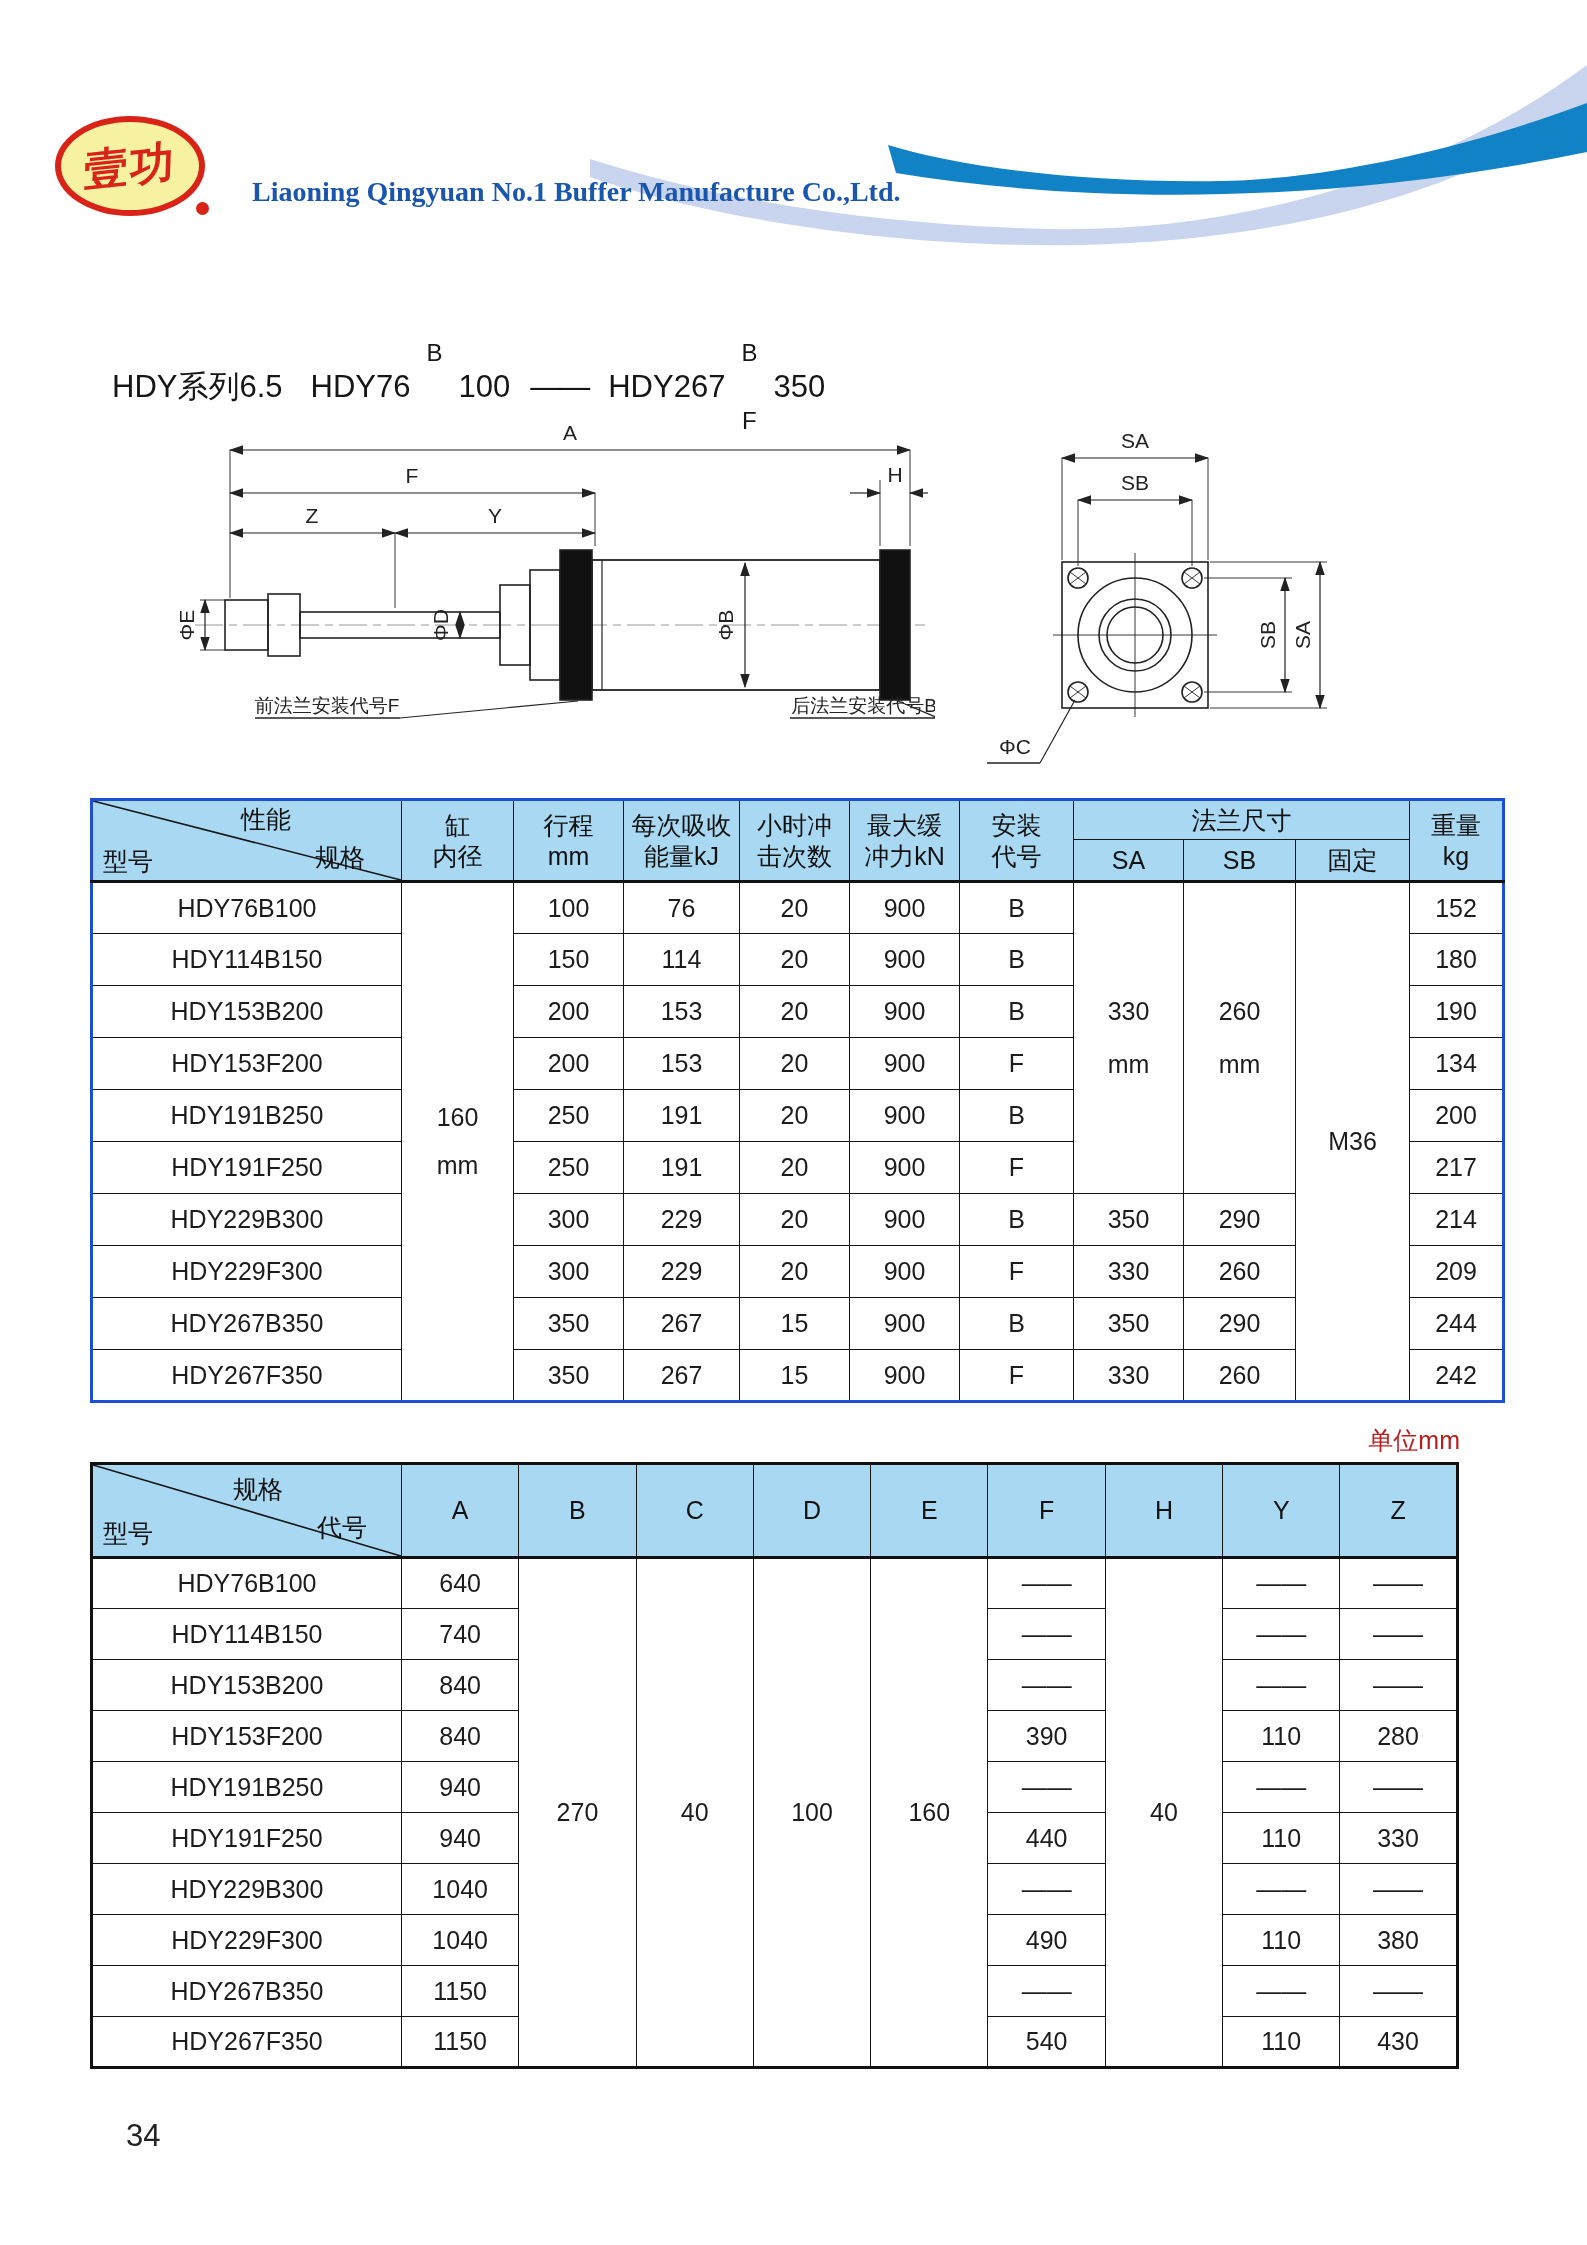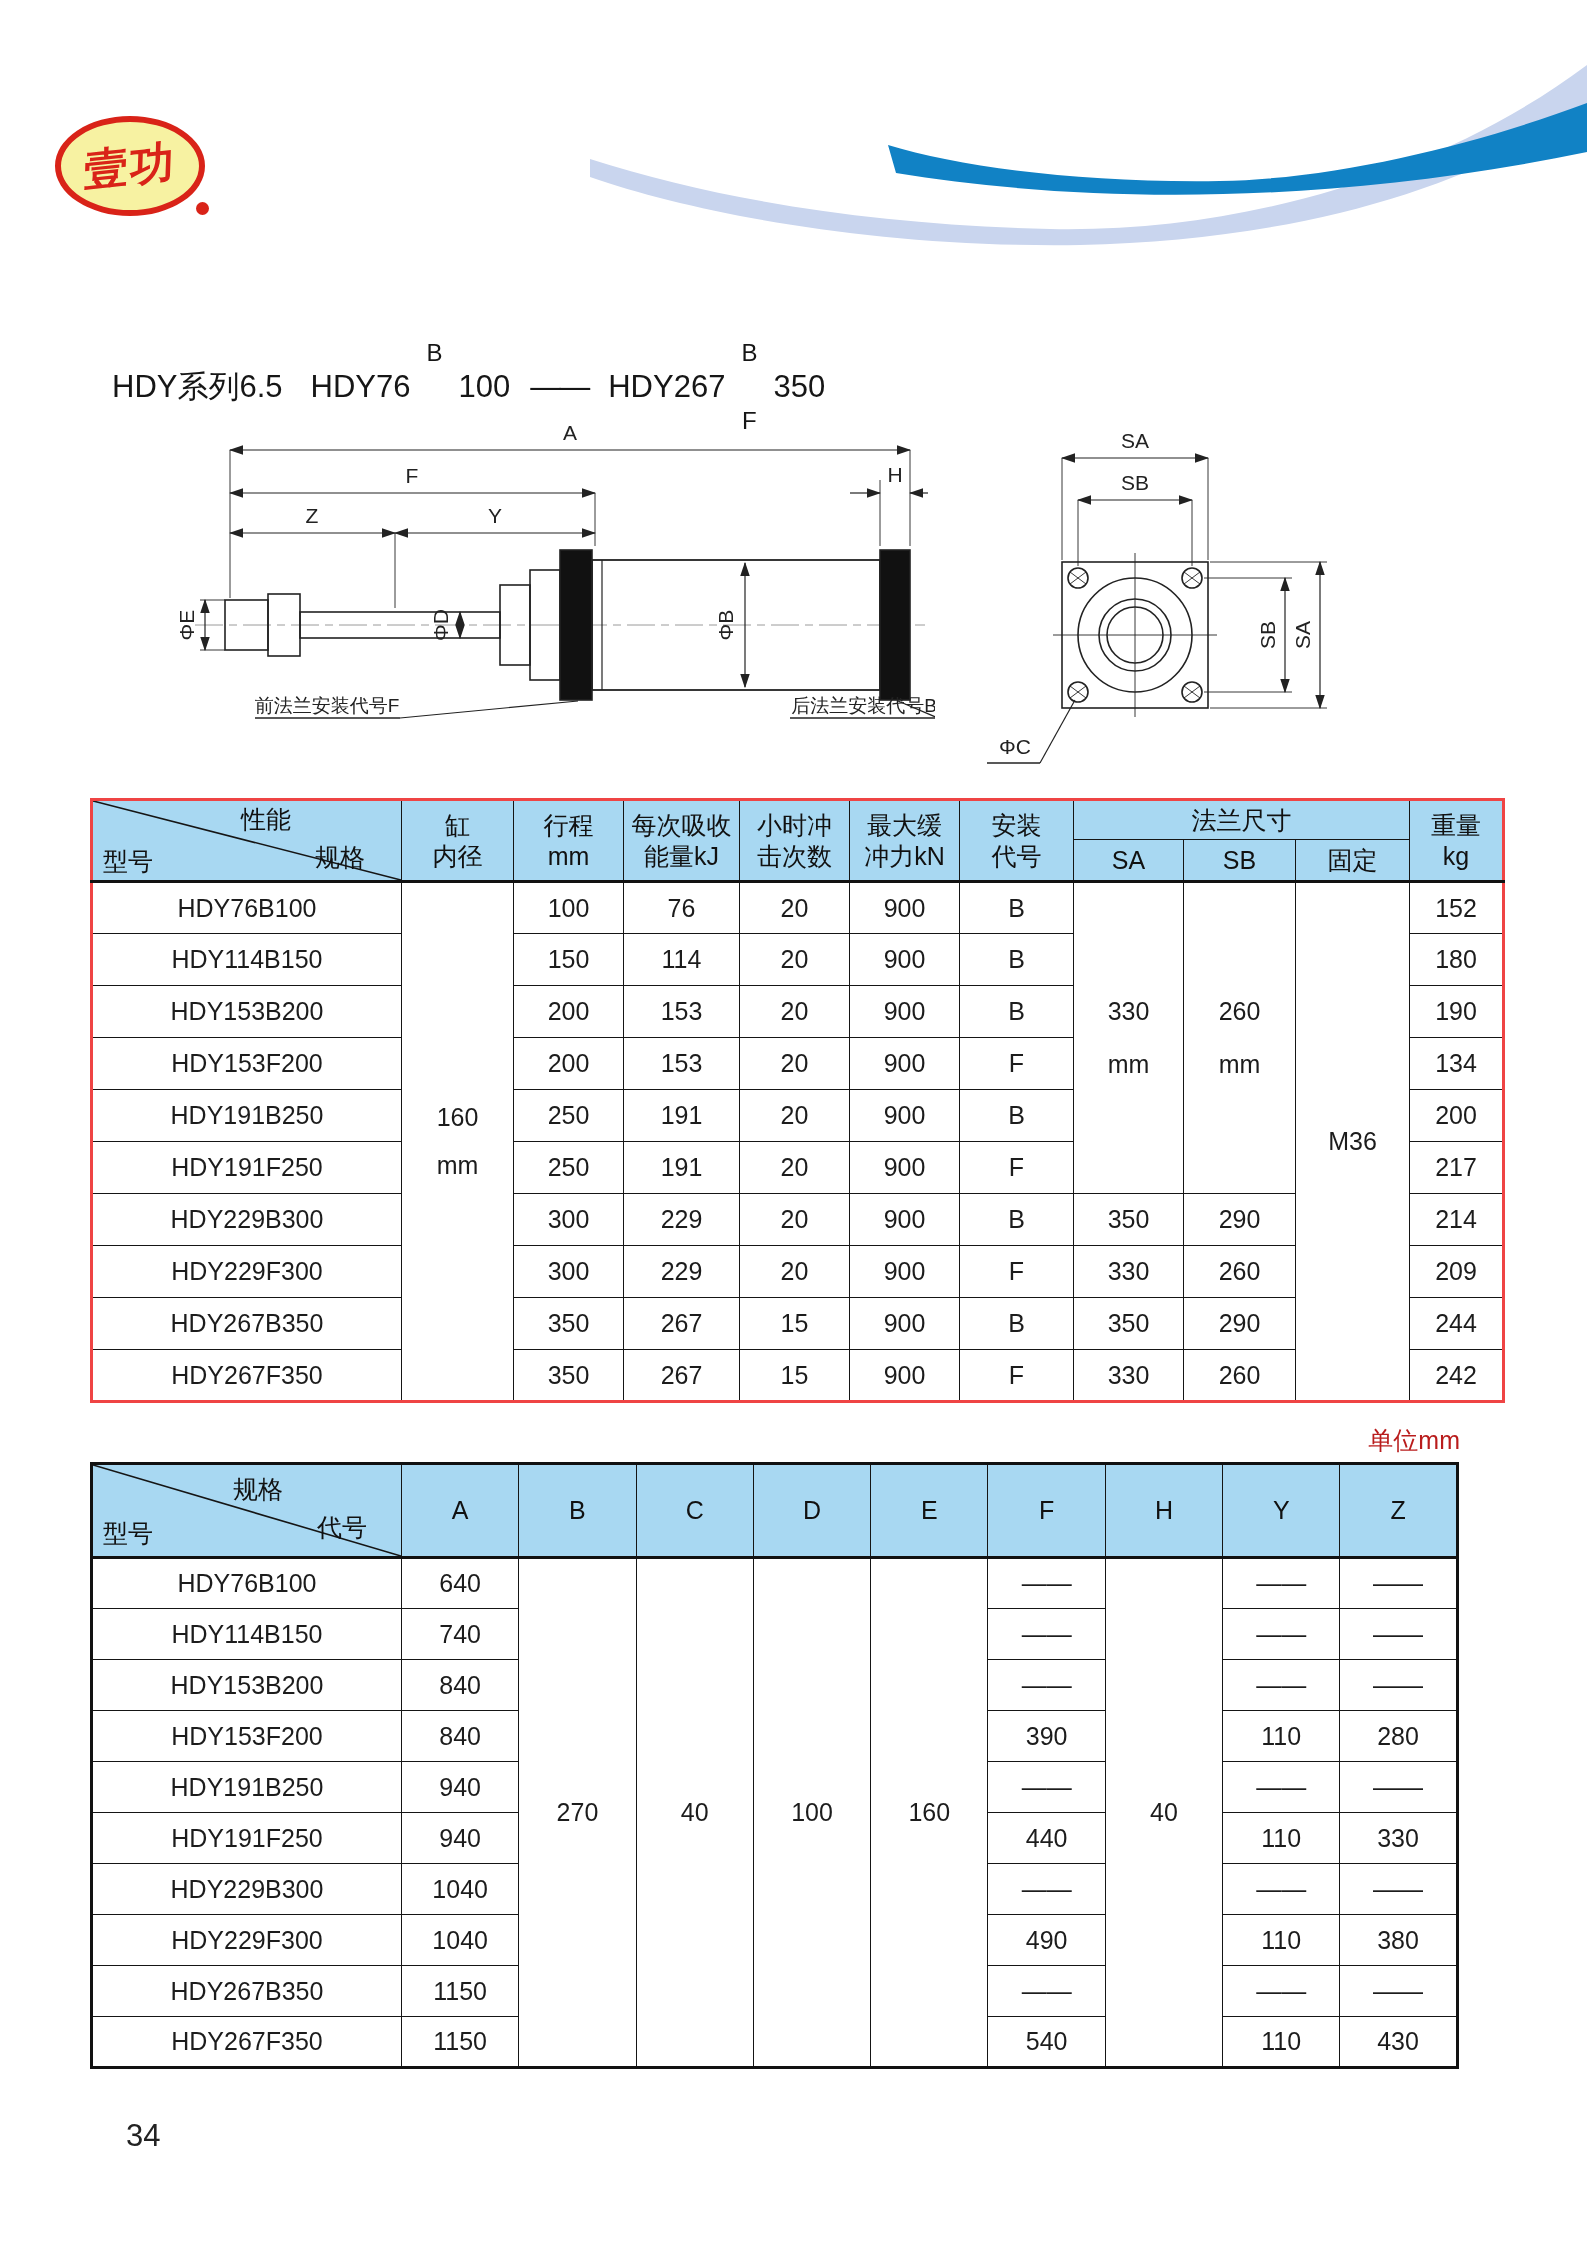--- a/index.html
+++ b/index.html
@@ -35,21 +35,21 @@
   .draw text{font-family:"Liberation Sans",sans-serif;fill:#222;}
   .dimtxt{font-size:21px;}
   .cntxt{font-size:19px;}
 
   
   table{border-collapse:collapse;table-layout:fixed;position:absolute;background:#fff;}
   td,th{border:1.6px solid #151515;text-align:center;vertical-align:middle;
         font-size:25px;padding:0;overflow:hidden;}
   th{background:#a8d8f2;font-weight:normal;color:#111;}
   th .l{display:block;line-height:1.22;}
-  .t1{left:90px;top:798px;width:1412px;border:3px solid #ef4444;}
+  .t1{left:90px;top:798px;width:1412px;border:3px solid #1d4ed8;}
   .t2{left:90px;top:1462px;width:1366px;border:3px solid #111;}
   .t1 thead tr.h1{height:40px;}
   .t1 thead tr.h2{height:42px;}
   .t1 tbody tr{height:52px;}
   .t2 thead tr{height:94px;}
   .t2 tbody tr{height:51px;}
   .t1 tbody tr:first-child td{border-top:3px solid #111;}
   .t2 tbody tr:first-child td{border-top:3px solid #111;}
   .corner{position:relative;padding:0;}
   .corner svg{position:absolute;left:0;top:0;width:100%;height:100%;}
@@ -67,20 +67,21 @@
 <div class="page">
 
   <svg class="swoosh" viewBox="0 0 1007 192" preserveAspectRatio="none">
     <path fill="#c9d5ee" d="M10,104 C140,146 300,170 470,174 C660,178 860,120 1007,10 L1007,52 C880,140 700,186 500,190 C300,193 120,160 10,122 Z"></path>
     <path fill="#1182c5" d="M308,90 L316,118 C500,148 740,152 1007,97 L1007,48 C900,88 760,124 640,126 C500,128 380,112 308,90 Z"></path>
   </svg>
   <div class="logo">
     <span class="logo-text">壹功</span>
   </div>
   <div class="logo-dot"></div>
+  <div class="company-en">Liaoning Qingyuan No.1 Buffer Manufacture Co.,Ltd.</div>
 
   <div class="range">
     <span class="seg pre">HDY系列6.5</span>
     <span class="seg">HDY76</span>
     <span class="rstack">
       <span>B</span>
       <span></span>
     </span>
     <span class="seg">100</span>
     <span class="seg dash">——</span>

